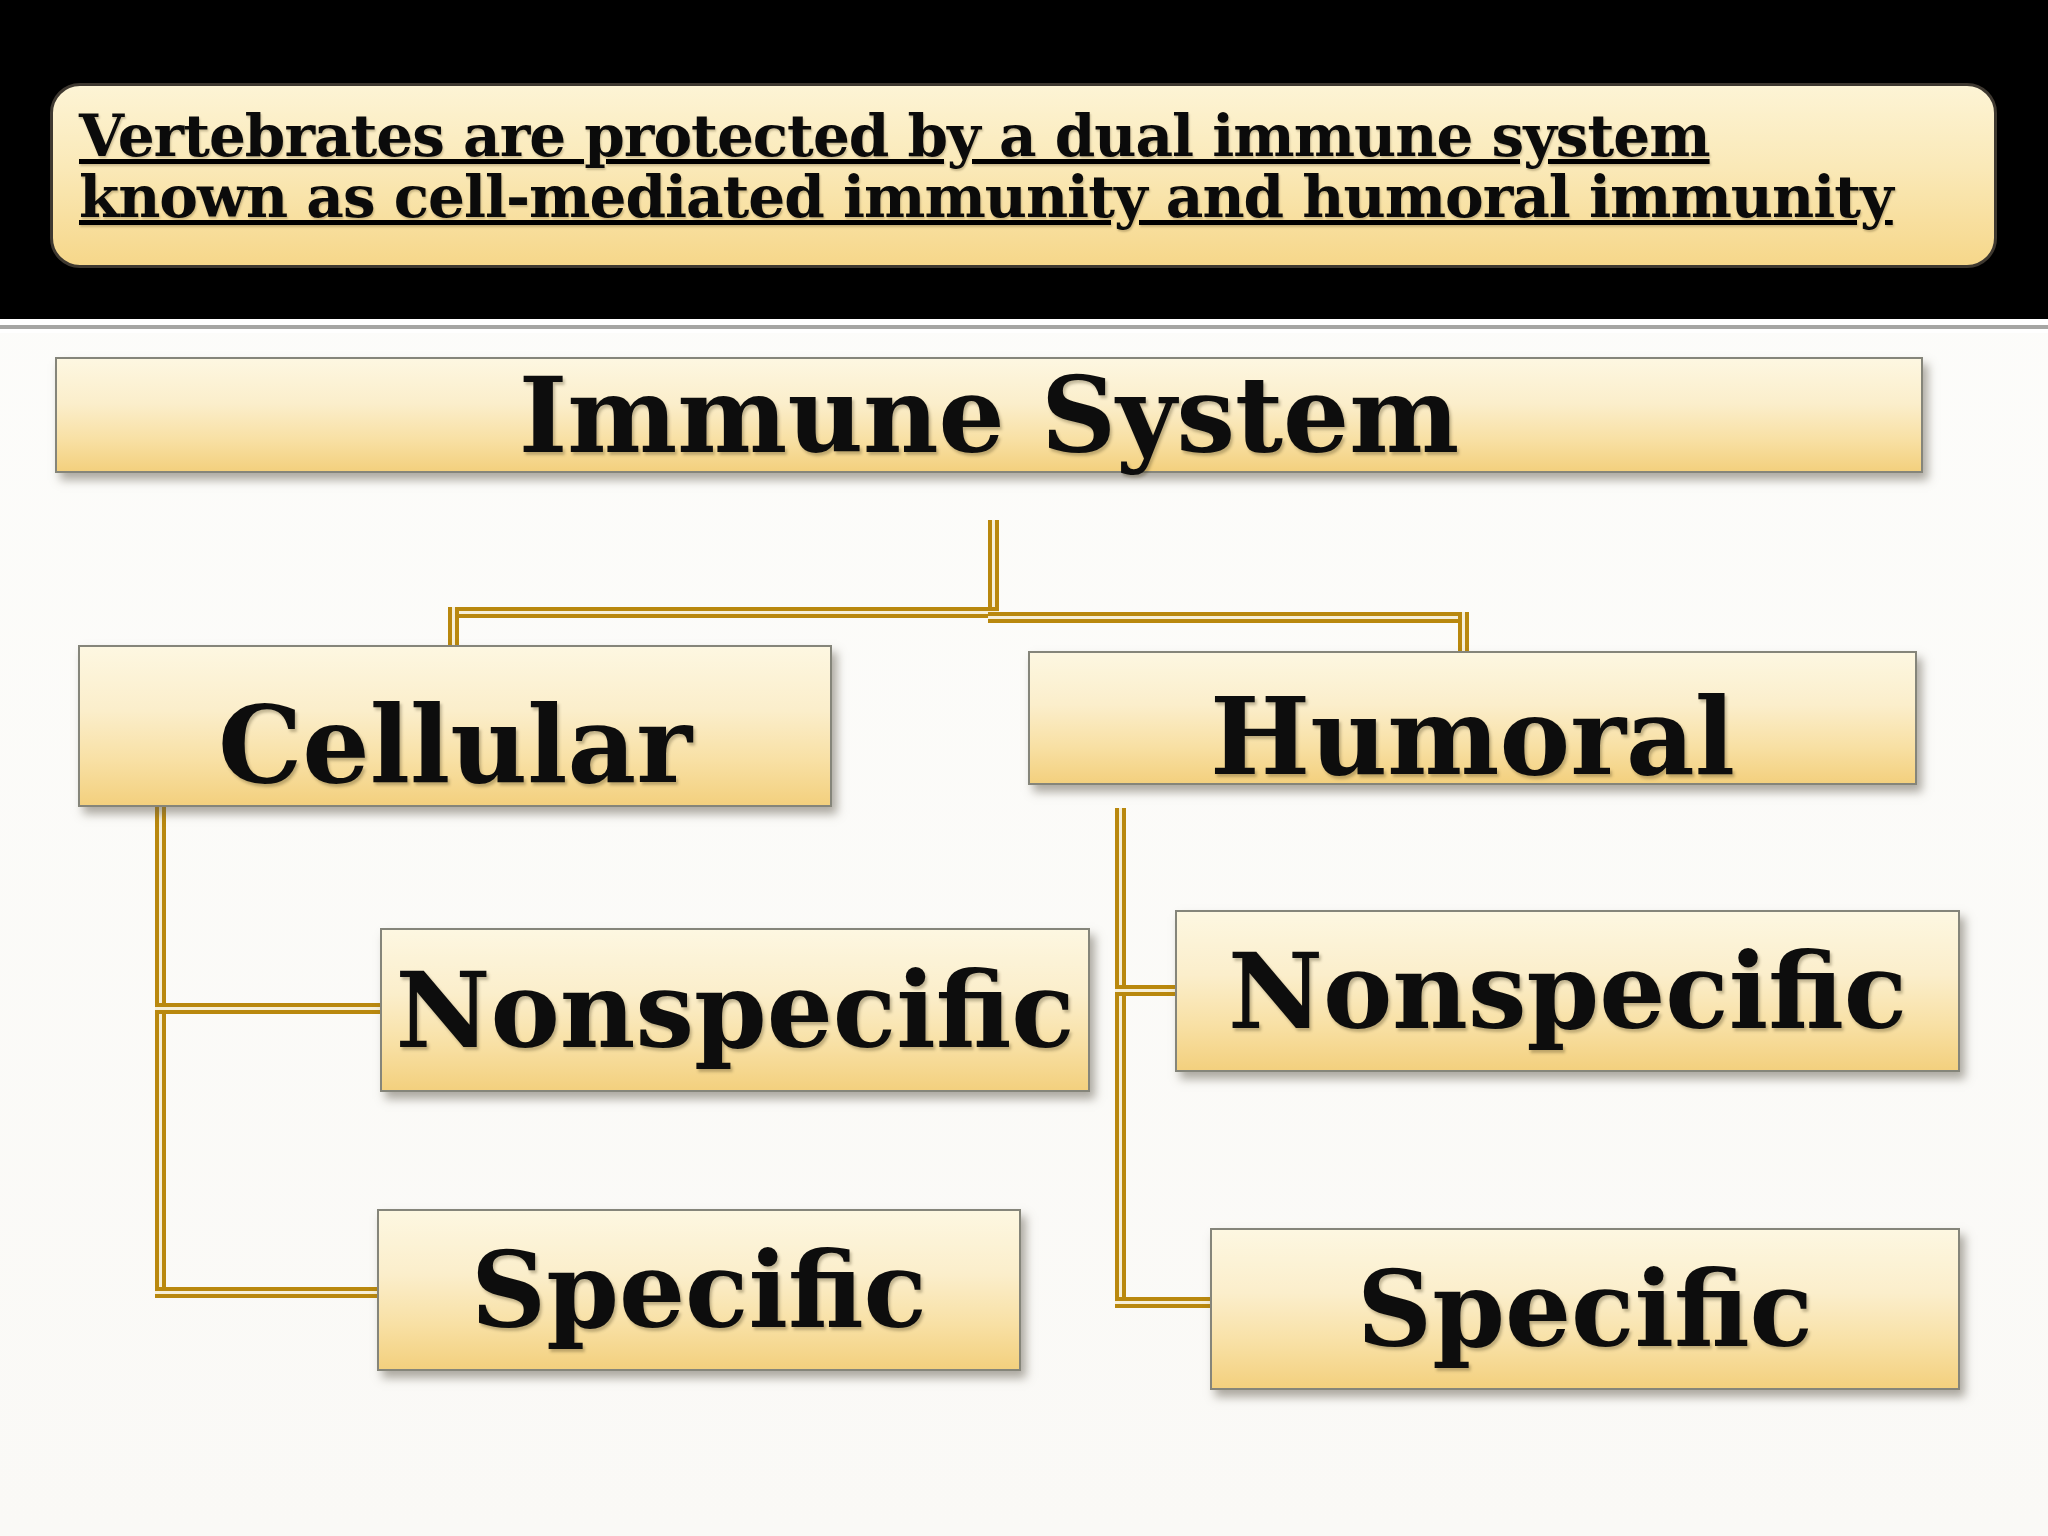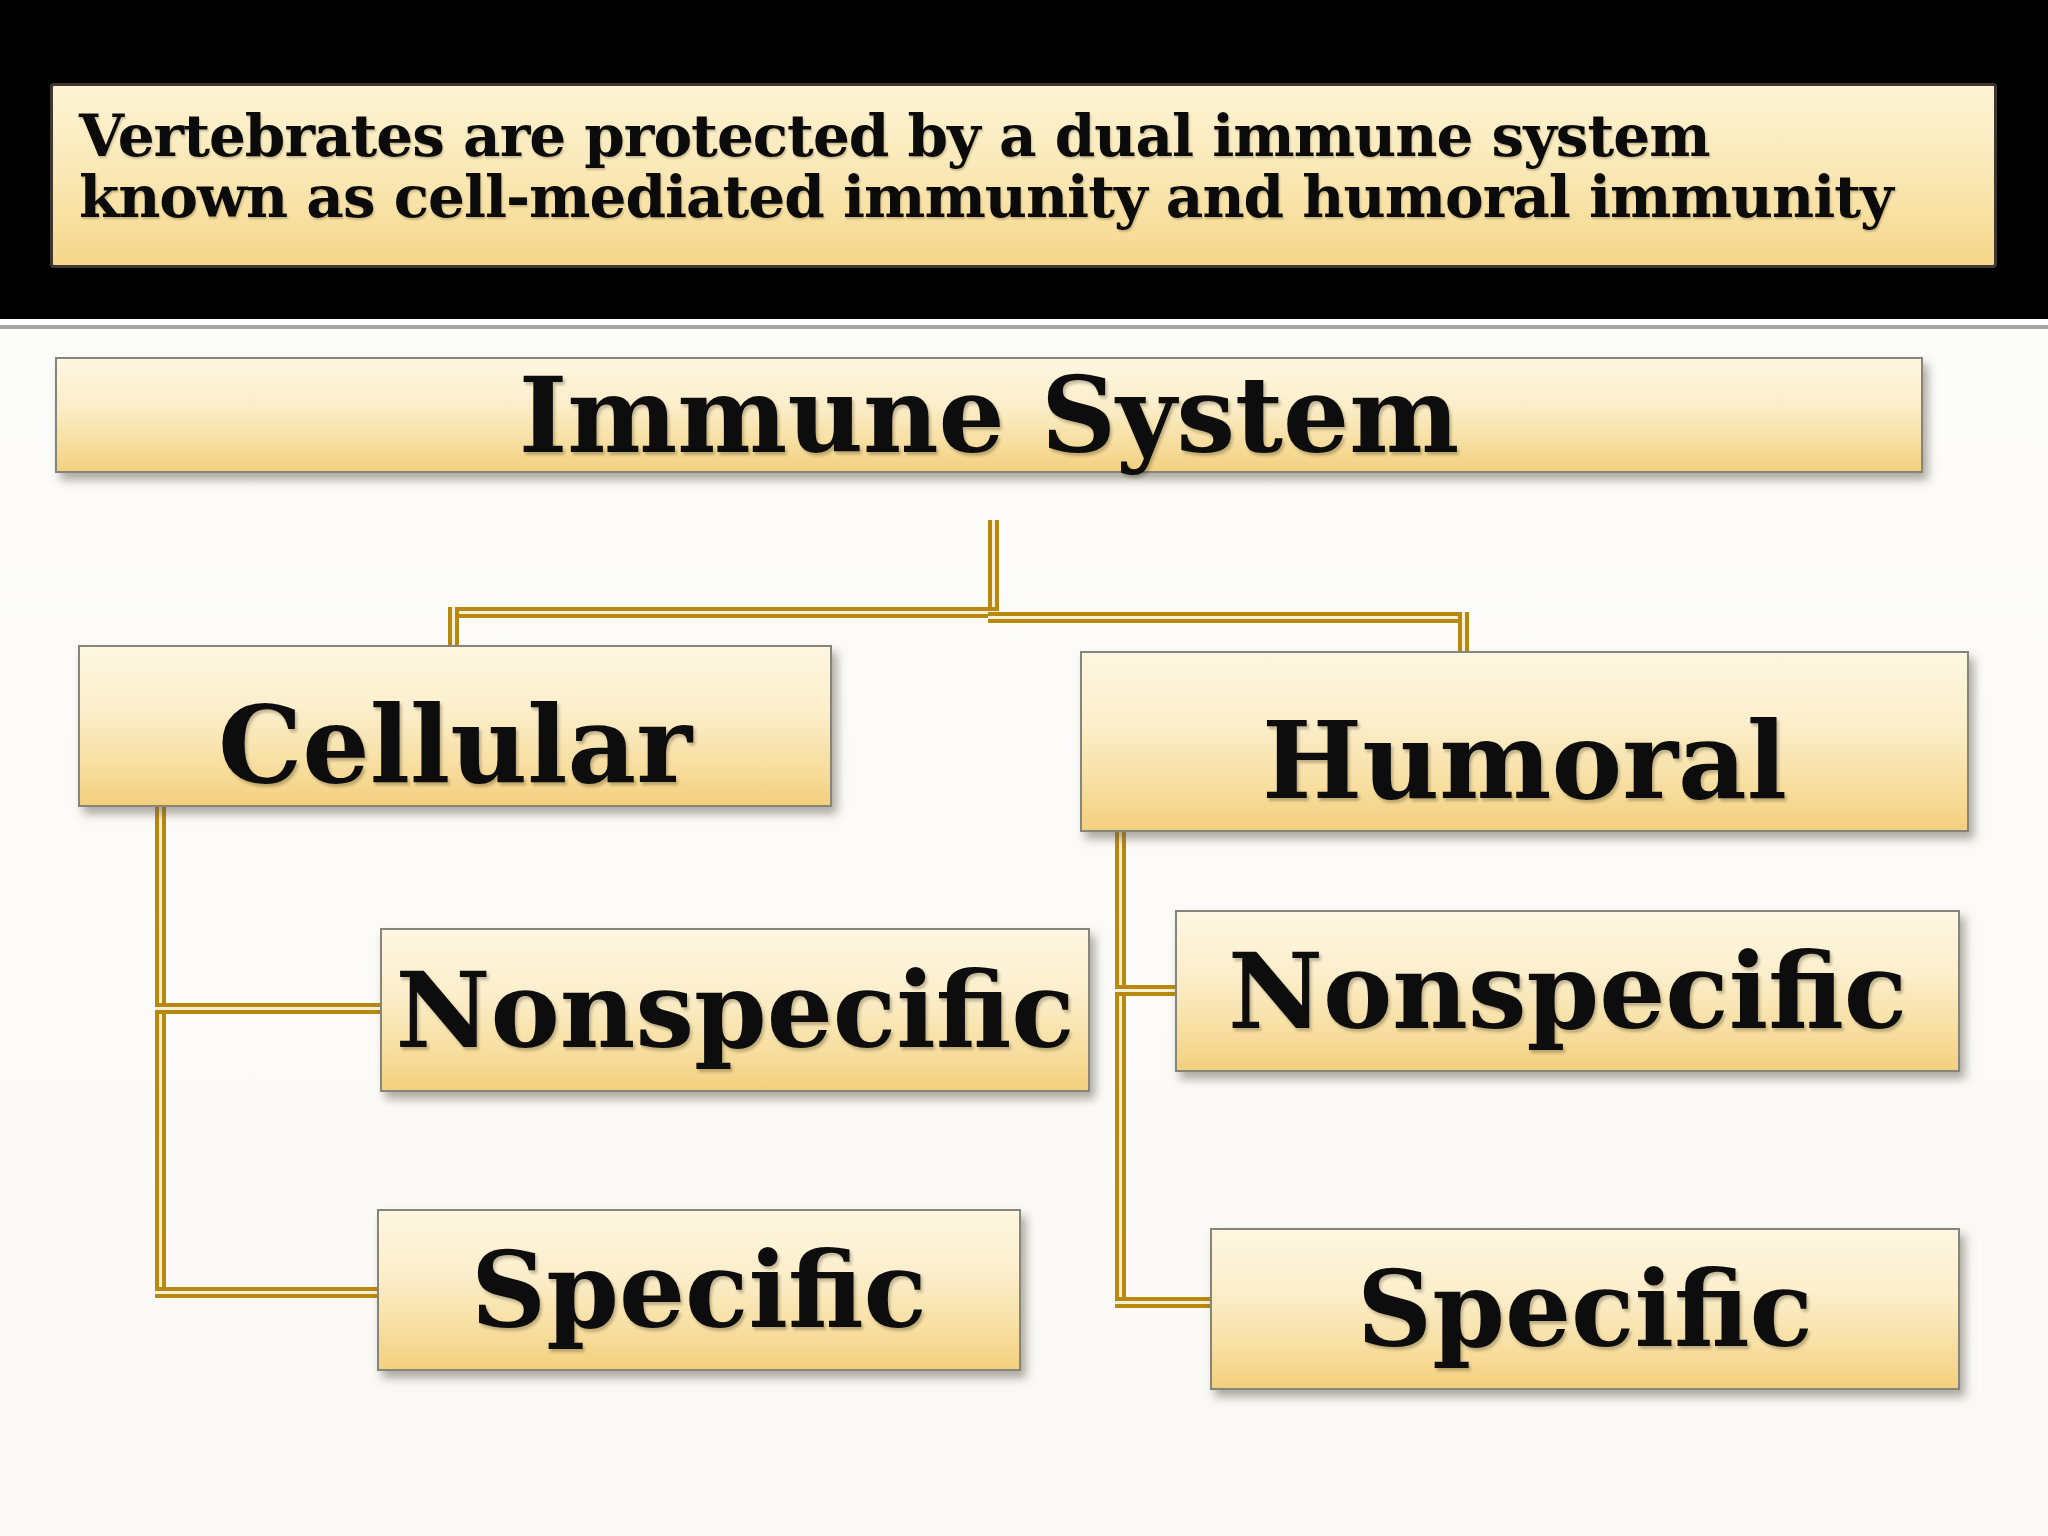--- a/index.html
+++ b/index.html
@@ -5,25 +5,26 @@
   html,body{margin:0;padding:0;background:#ffffff;}
   .stage{
     position:relative;width:2048px;height:1536px;overflow:hidden;
     background:linear-gradient(180deg,#fdfdfb 0%,#faf9f6 100%);
     font-family:"DejaVu Serif","Liberation Serif",serif;
   }
   
   .black-band{position:absolute;left:0;top:0;width:2048px;height:319px;background:#000000;}
   .banner-card{
     position:absolute;left:50px;top:83px;width:1947px;height:185px;box-sizing:border-box;
-    border-radius:4px;
+    border-radius:30px;
     background:linear-gradient(180deg,#fdf4d5 0%,#fae9b8 45%,#f6d78a 100%);
     border:3px solid #3e3830;
     box-shadow:4px 5px 8px rgba(0,0,0,0.55);
     padding:20px 18px 0 26px;
+    text-decoration:underline;
   }
   .banner-line{
     font-weight:bold;font-size:58px;line-height:1.06;color:#0b0b0b;
     letter-spacing:-1px;white-space:nowrap;
     text-shadow:1px 2px 2px rgba(60,45,10,0.25);
   }
   
   .frame-line{
     position:absolute;left:0;top:319px;width:2048px;height:14px;
     background:linear-gradient(180deg,#ffffff 0%,#ffffff 42%,#a5a5a3 42%,#a5a5a3 72%,#ffffff 72%,#ffffff 100%);
@@ -76,21 +77,21 @@
   <div class="conn h" style="left:1115px;top:1297px;width:97px;"></div>
 
   <div class="node root" style="left:55px;top:357px;width:1868px;height:116px;">
     <span class="node-label">Immune System</span>
   </div>
 
   <div class="node lvl2" style="left:78px;top:645px;width:754px;height:162px;">
     <span class="node-label">Cellular</span>
   </div>
 
-  <div class="node lvl2" style="left:1080px;top:651px;width:889px;height:181px;">
+  <div class="node lvl2" style="left:1028px;top:651px;width:889px;height:134px;">
     <span class="node-label">Humoral</span>
   </div>
 
   <div class="node lvl3" style="left:380px;top:928px;width:710px;height:164px;">
     <span class="node-label">Nonspecific</span>
   </div>
 
   <div class="node lvl3" style="left:377px;top:1209px;width:644px;height:162px;">
     <span class="node-label">Specific</span>
   </div>

